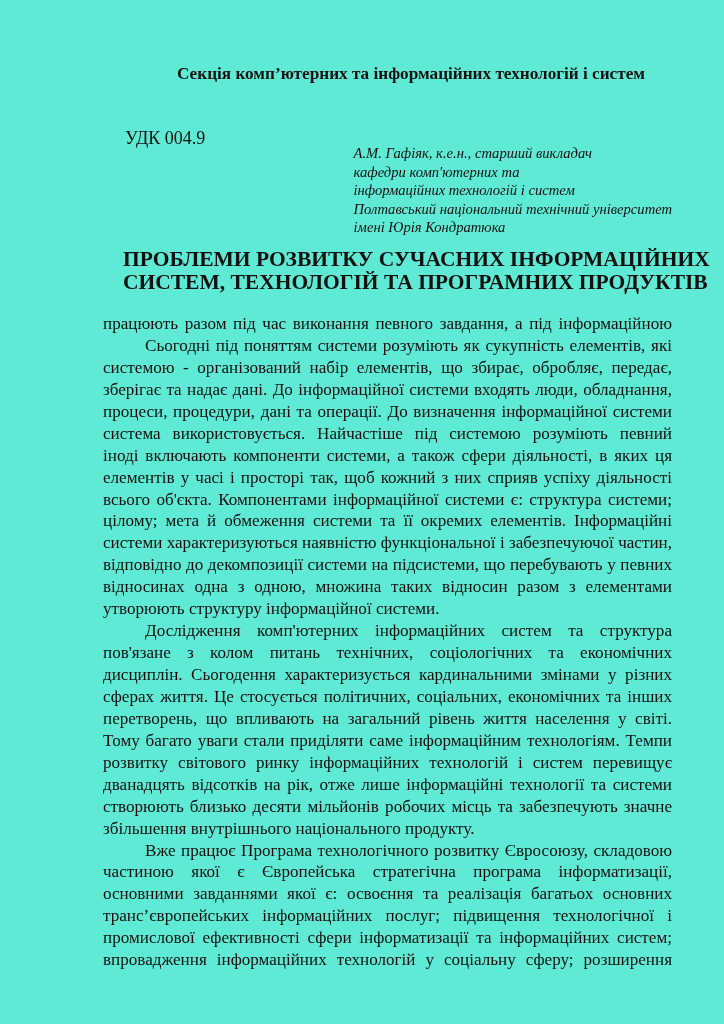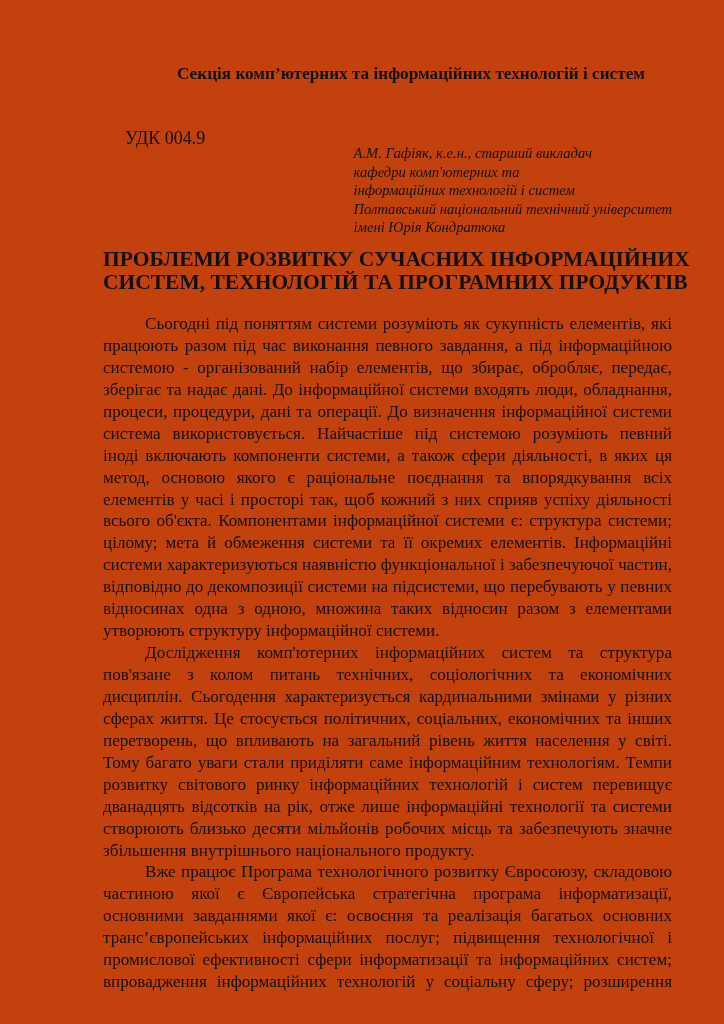--- a/index.html
+++ b/index.html
@@ -1,23 +1,23 @@
 <!DOCTYPE html>
 <html><head>
   <meta charset="utf-8">
   <style>
     html, body { margin: 0; padding: 0; background: #ffffff; }
     body { width: 724px; height: 1024px; position: relative; overflow: hidden; color: #111; font-family: "Liberation Serif", "DejaVu Serif", serif; }
-    .page { position: absolute; left: 0; top: 0; width: 724px; height: 1024px; background: #c2410c; }
+    .page { position: absolute; left: 0; top: 0; width: 724px; height: 1024px; background: #5eead4; }
     .section-header { position: absolute; left: 177px; top: 64px; font-size: 17.2px; font-weight: bold; white-space: nowrap; }
     .udk { position: absolute; left: 125px; top: 107px; font-size: 18px; font-weight: normal; white-space: nowrap; margin-top: 21px; }
     .author-block { position: absolute; right: 52px; top: 144px; text-align: left; font-style: italic; font-size: 14.6px; line-height: 18.6px; }
     .author-line { display: block; white-space: nowrap; }
     .title { position: absolute; left: 103px; width: 569px; top: 248px; text-align: center; font-weight: bold; font-size: 21.5px; line-height: 23px; }
-    .title-line { display: block; white-space: nowrap; }
+    .title-line { display: block; white-space: nowrap; margin-left: 20px; }
     .body { position: absolute; left: 103px; width: 569px; top: 313px; font-size: 17.1px; line-height: 21.95px; }
     .line { display: block; height: 21.95px; text-align: justify; text-align-last: justify; white-space: nowrap; overflow: visible; }
     .line.justify { white-space: normal; }
     .line.indent { text-indent: 42px; }
     .line.last { text-align-last: left; }
   </style>
 </head>
 <body>
 
 <div class="page">
@@ -34,28 +34,27 @@
   </div>
 
   <div class="title">
     <span class="title-line">ПРОБЛЕМИ РОЗВИТКУ СУЧАСНИХ ІНФОРМАЦІЙНИХ</span>
     <span class="title-line">СИСТЕМ, ТЕХНОЛОГІЙ ТА ПРОГРАМНИХ ПРОДУКТІВ</span>
   </div>
 
   <div class="body">
 
     <div>
+      <span class="line justify">працюють разом під час виконання певного завдання, а під інформаційною</span>
       <span class="line justify indent">Сьогодні під поняттям системи розуміють як сукупність елементів, які</span>
-      <span class="line justify">працюють разом під час виконання певного завдання, а під інформаційною</span>
       <span class="line justify">системою - організований набір елементів, що збирає, обробляє, передає,</span>
       <span class="line justify">зберігає та надає дані. До інформаційної системи входять люди, обладнання,</span>
       <span class="line justify">процеси, процедури, дані та операції. До визначення інформаційної системи</span>
       <span class="line justify">система використовується. Найчастіше під системою розуміють певний</span>
       <span class="line justify">іноді включають компоненти системи, а також сфери діяльності, в яких ця</span>
-      <span class="line justify">метод, основою якого є раціональне поєднання та впорядкування всіх</span>
       <span class="line justify">елементів у часі і просторі так, щоб кожний з них сприяв успіху діяльності</span>
       <span class="line justify">всього об'єкта. Компонентами інформаційної системи є: структура системи;</span>
       <span class="line justify">цілому; мета й обмеження системи та її окремих елементів. Інформаційні</span>
       <span class="line justify">системи характеризуються наявністю функціональної і забезпечуючої частин,</span>
       <span class="line justify">відповідно до декомпозиції системи на підсистеми, що перебувають у певних</span>
       <span class="line justify">відносинах одна з одною, множина таких відносин разом з елементами</span>
       <span class="line last">утворюють структуру інформаційної системи.</span>
     </div>
 
     <div>

